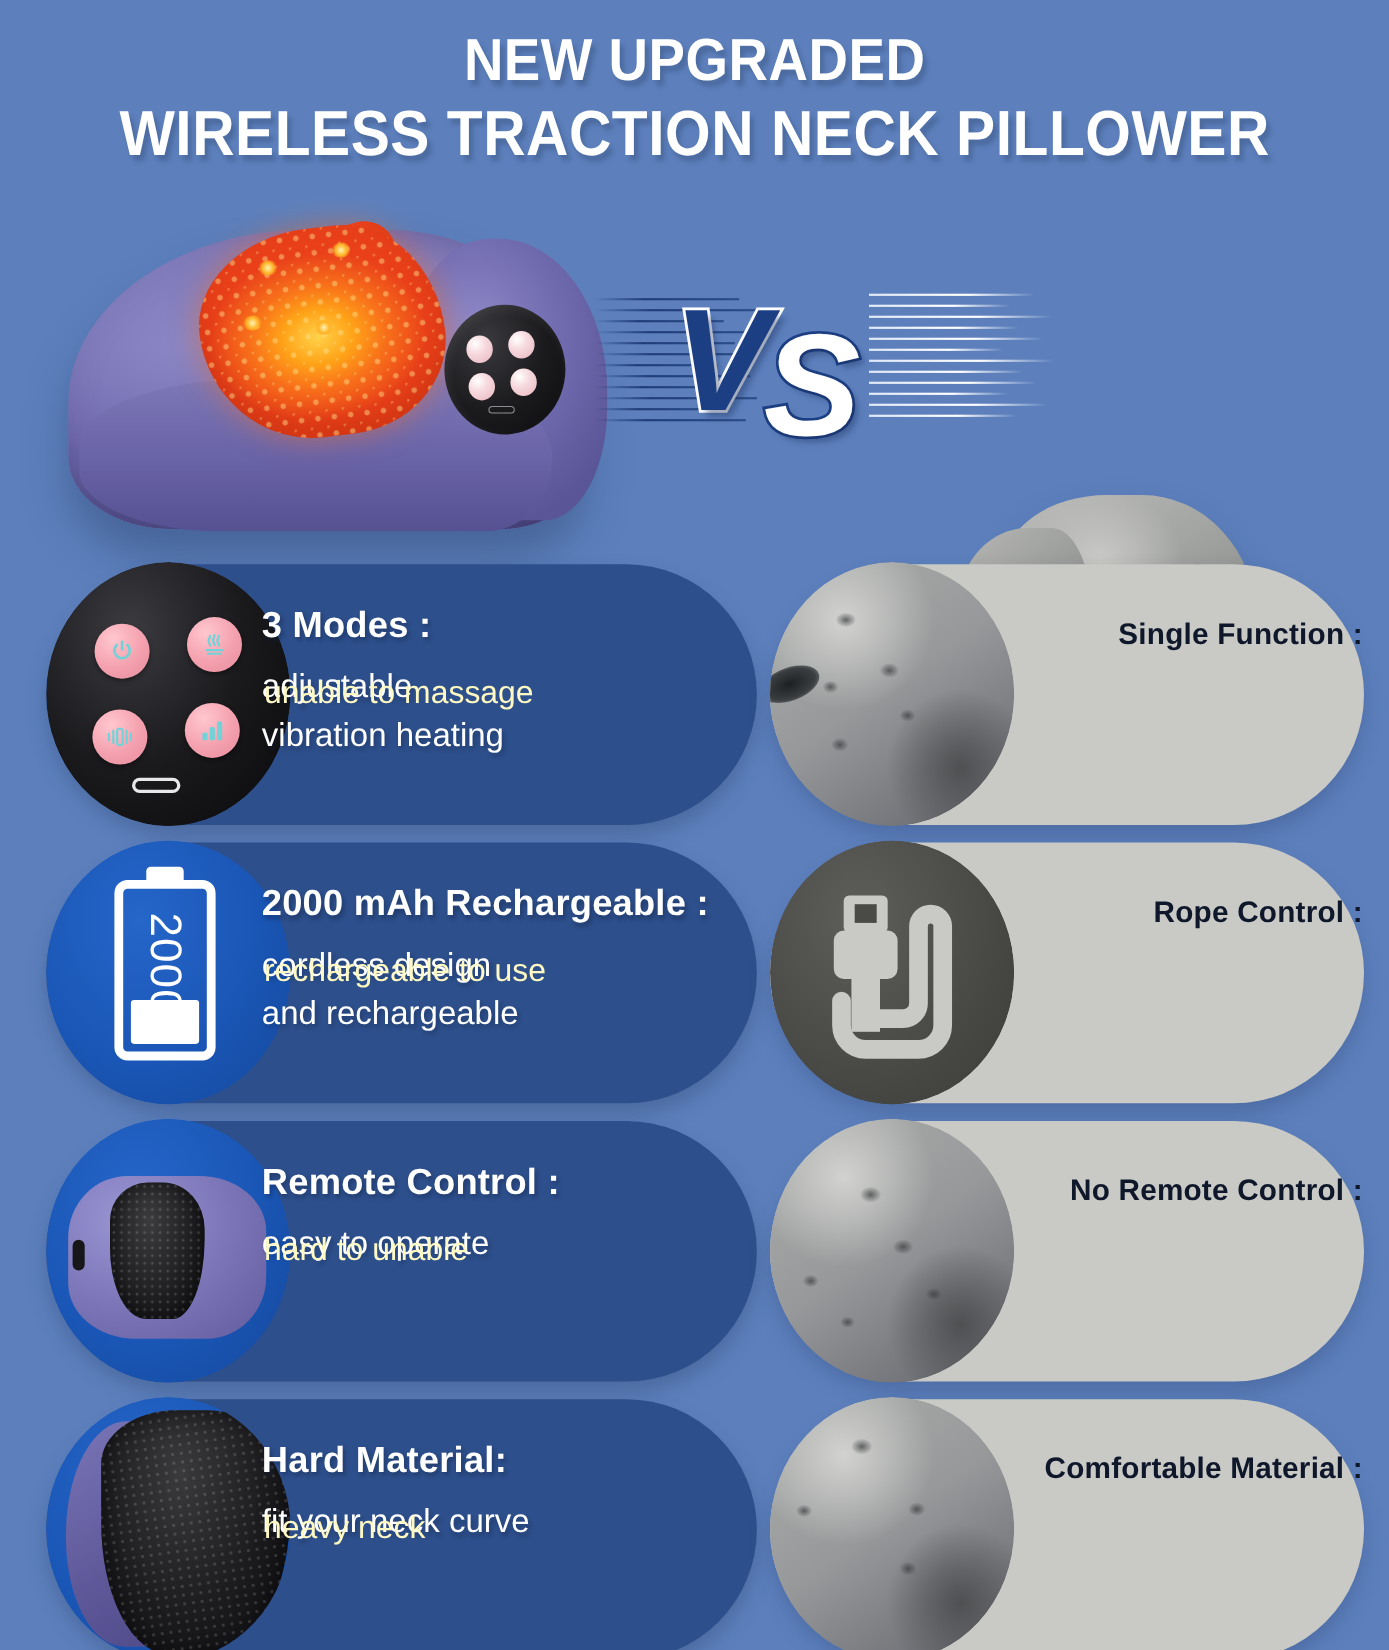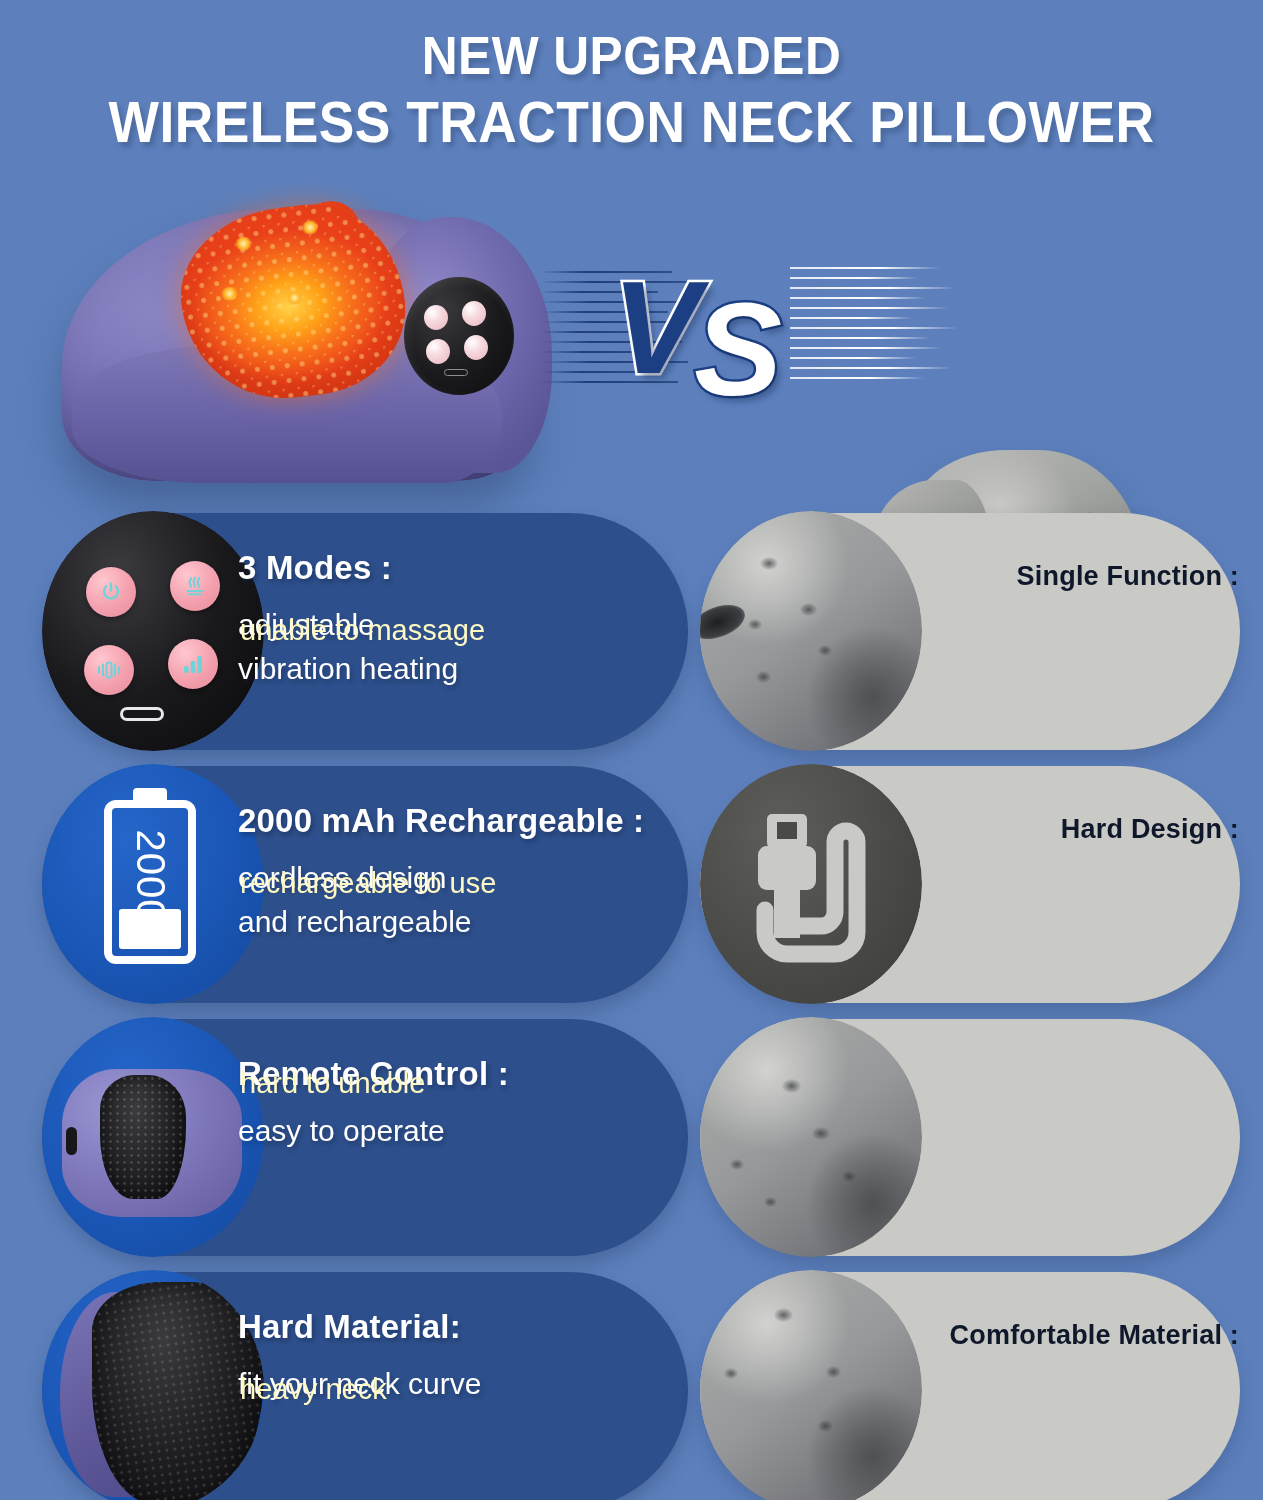--- a/index.html
+++ b/index.html
@@ -491,21 +491,21 @@
       <div class="circle-darkgray"></div>
       <svg class="usb-icon" viewBox="0 0 130 160">
         <rect x="17" y="8" width="40" height="34" rx="5" fill="#c9cac6"></rect>
         <rect x="27" y="16" width="20" height="17" fill="#4a4a47"></rect>
         <rect x="8" y="40" width="58" height="44" rx="9" fill="#c9cac6"></rect>
         <rect x="24" y="82" width="26" height="50" fill="#c9cac6"></rect>
         <path d="M37 120 h34 a14 14 0 0 0 14 -14 V36 a11 11 0 0 1 22 0 V126 a22 22 0 0 1 -22 22 H37 a22 22 0 0 1 -22 -22 V104" fill="none" stroke="#c9cac6" stroke-width="17" stroke-linecap="round" stroke-linejoin="round"></path>
       </svg>
     </div>
     <div class="pill-right-text">
-      <div class="pr-head">Hard Design :</div>
+      <div class="pr-head">Rope Control :</div>
       <div class="pr-body">rechargeable to use</div>
     </div>
   </div>
 
   <div class="row">
     <div class="pill-left"></div>
     <div class="media-left">
       <div class="circle-blue"></div>
       <div class="mini-pillow">
         <div class="mini-body"></div>
@@ -522,20 +522,21 @@
     <div class="media-right">
       <div class="gray-tex">
         <div class="comp-bump" style="left:82px;top:62px;width:19px;height:14px"></div>
         <div class="comp-bump" style="left:112px;top:110px;width:18px;height:13px"></div>
         <div class="comp-bump" style="left:30px;top:142px;width:14px;height:11px"></div>
         <div class="comp-bump" style="left:142px;top:154px;width:14px;height:11px"></div>
         <div class="comp-bump" style="left:64px;top:180px;width:13px;height:10px"></div>
       </div>
     </div>
     <div class="pill-right-text">
+      <div class="pr-head">No Remote Control :</div>
       <div class="pr-body">hard to unable</div>
     </div>
   </div>
 
   <div class="row">
     <div class="pill-left"></div>
     <div class="media-left">
       <div class="circle-blue"></div>
       <div class="mesh-block">
         <div class="mesh-base"></div>

